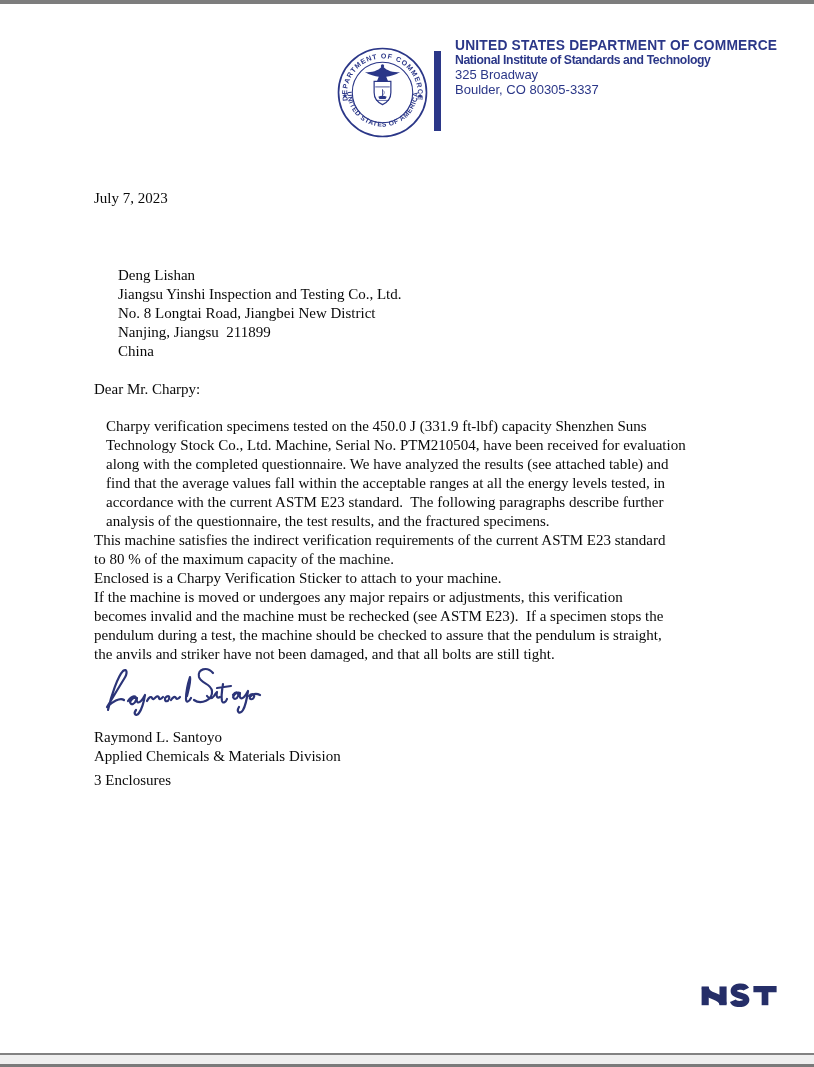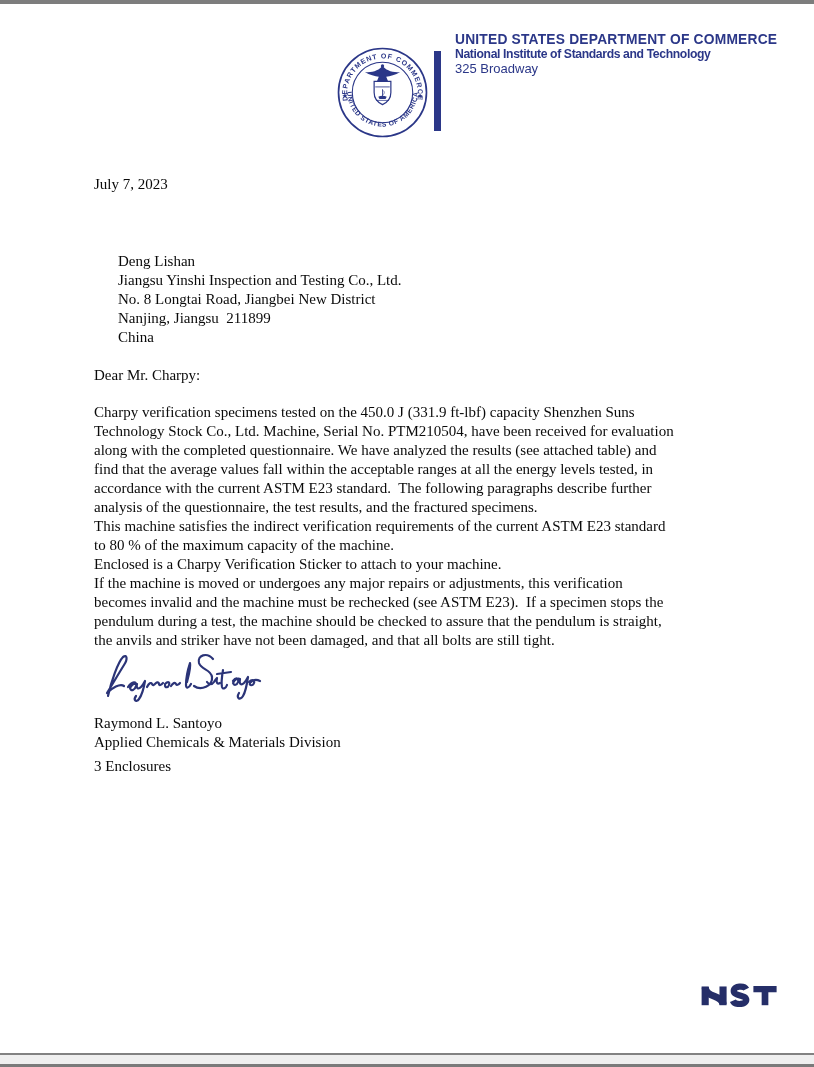--- a/index.html
+++ b/index.html
@@ -3,35 +3,35 @@
 <meta charset="utf-8">
 <style>
   html,body{margin:0;padding:0;background:#fff;}
   .page{position:relative;width:814px;height:1067px;background:#ffffff;overflow:hidden;
         font-family:"Liberation Serif", serif;color:#0a0a0a;}
   .top-bar{position:absolute;left:0;top:0;width:814px;height:4px;background:#7d7d7d;}
 
   
   .seal{position:absolute;left:336px;top:46px;width:93px;height:93px;}
   .vbar{position:absolute;left:434px;top:51px;width:7px;height:80px;background:#2b3788;}
-  .lh-text{position:absolute;left:455px;top:32px;font-family:"Liberation Sans", sans-serif;color:#2b3788;}
+  .lh-text{position:absolute;left:455px;top:38px;font-family:"Liberation Sans", sans-serif;color:#2b3788;}
   .lh1{font-size:13.8px;font-weight:bold;letter-spacing:0.2px;line-height:15px;white-space:pre;}
   .lh2{font-size:12.6px;font-weight:bold;letter-spacing:-0.4px;line-height:15px;white-space:pre;
        transform:scaleX(0.97);transform-origin:left center;}
   .lh3{font-size:13px;line-height:14.5px;white-space:pre;}
   .lh4{font-size:13px;line-height:14.5px;white-space:pre;}
 
   
-  .body{position:absolute;left:94px;top:175px;width:648px;font-size:15px;line-height:19px;}
+  .body{position:absolute;left:94px;top:189px;width:648px;font-size:15px;line-height:19px;}
   .block{white-space:pre;}
   .date{margin:0;}
   .recipient{margin-top:58px;margin-left:24px;}
   .salutation{margin-top:19px;}
   .para{}
-  .para.first{margin-top:18px;}
+  .para.first{margin-top:18px;margin-left:12px;}
   .closing{margin-top:17px;}
   .sig-wrap{height:46px;position:relative;}
   .sig-svg{position:absolute;left:0;top:-4px;overflow:visible;}
   .signer{margin-top:18px;}
   .division{margin-top:0;}
   .enclosures{margin-top:5px;}
 
   
   .nist{position:absolute;left:695px;top:982px;}
 
@@ -75,20 +75,21 @@
         <path d="M43,58.5 L57,58.5" stroke="#2b3788" stroke-width="0.8" fill="none"></path>
       </g>
     </svg>
 
     <div class="vbar"></div>
 
     <div class="lh-text">
       <div class="lh1">UNITED STATES DEPARTMENT OF COMMERCE</div>
       <div class="lh2">National Institute of Standards and Technology</div>
       <div class="lh3">325 Broadway</div>
+      <div class="lh4">Boulder, CO 80305-3337</div>
     </div>
   </div>
 
   <div class="body">
     <div class="date block">July 7, 2023</div>
     <div class="recipient block">Deng Lishan
 Jiangsu Yinshi Inspection and Testing Co., Ltd.
 No. 8 Longtai Road, Jiangbei New District
 Nanjing, Jiangsu  211899
 China</div>

